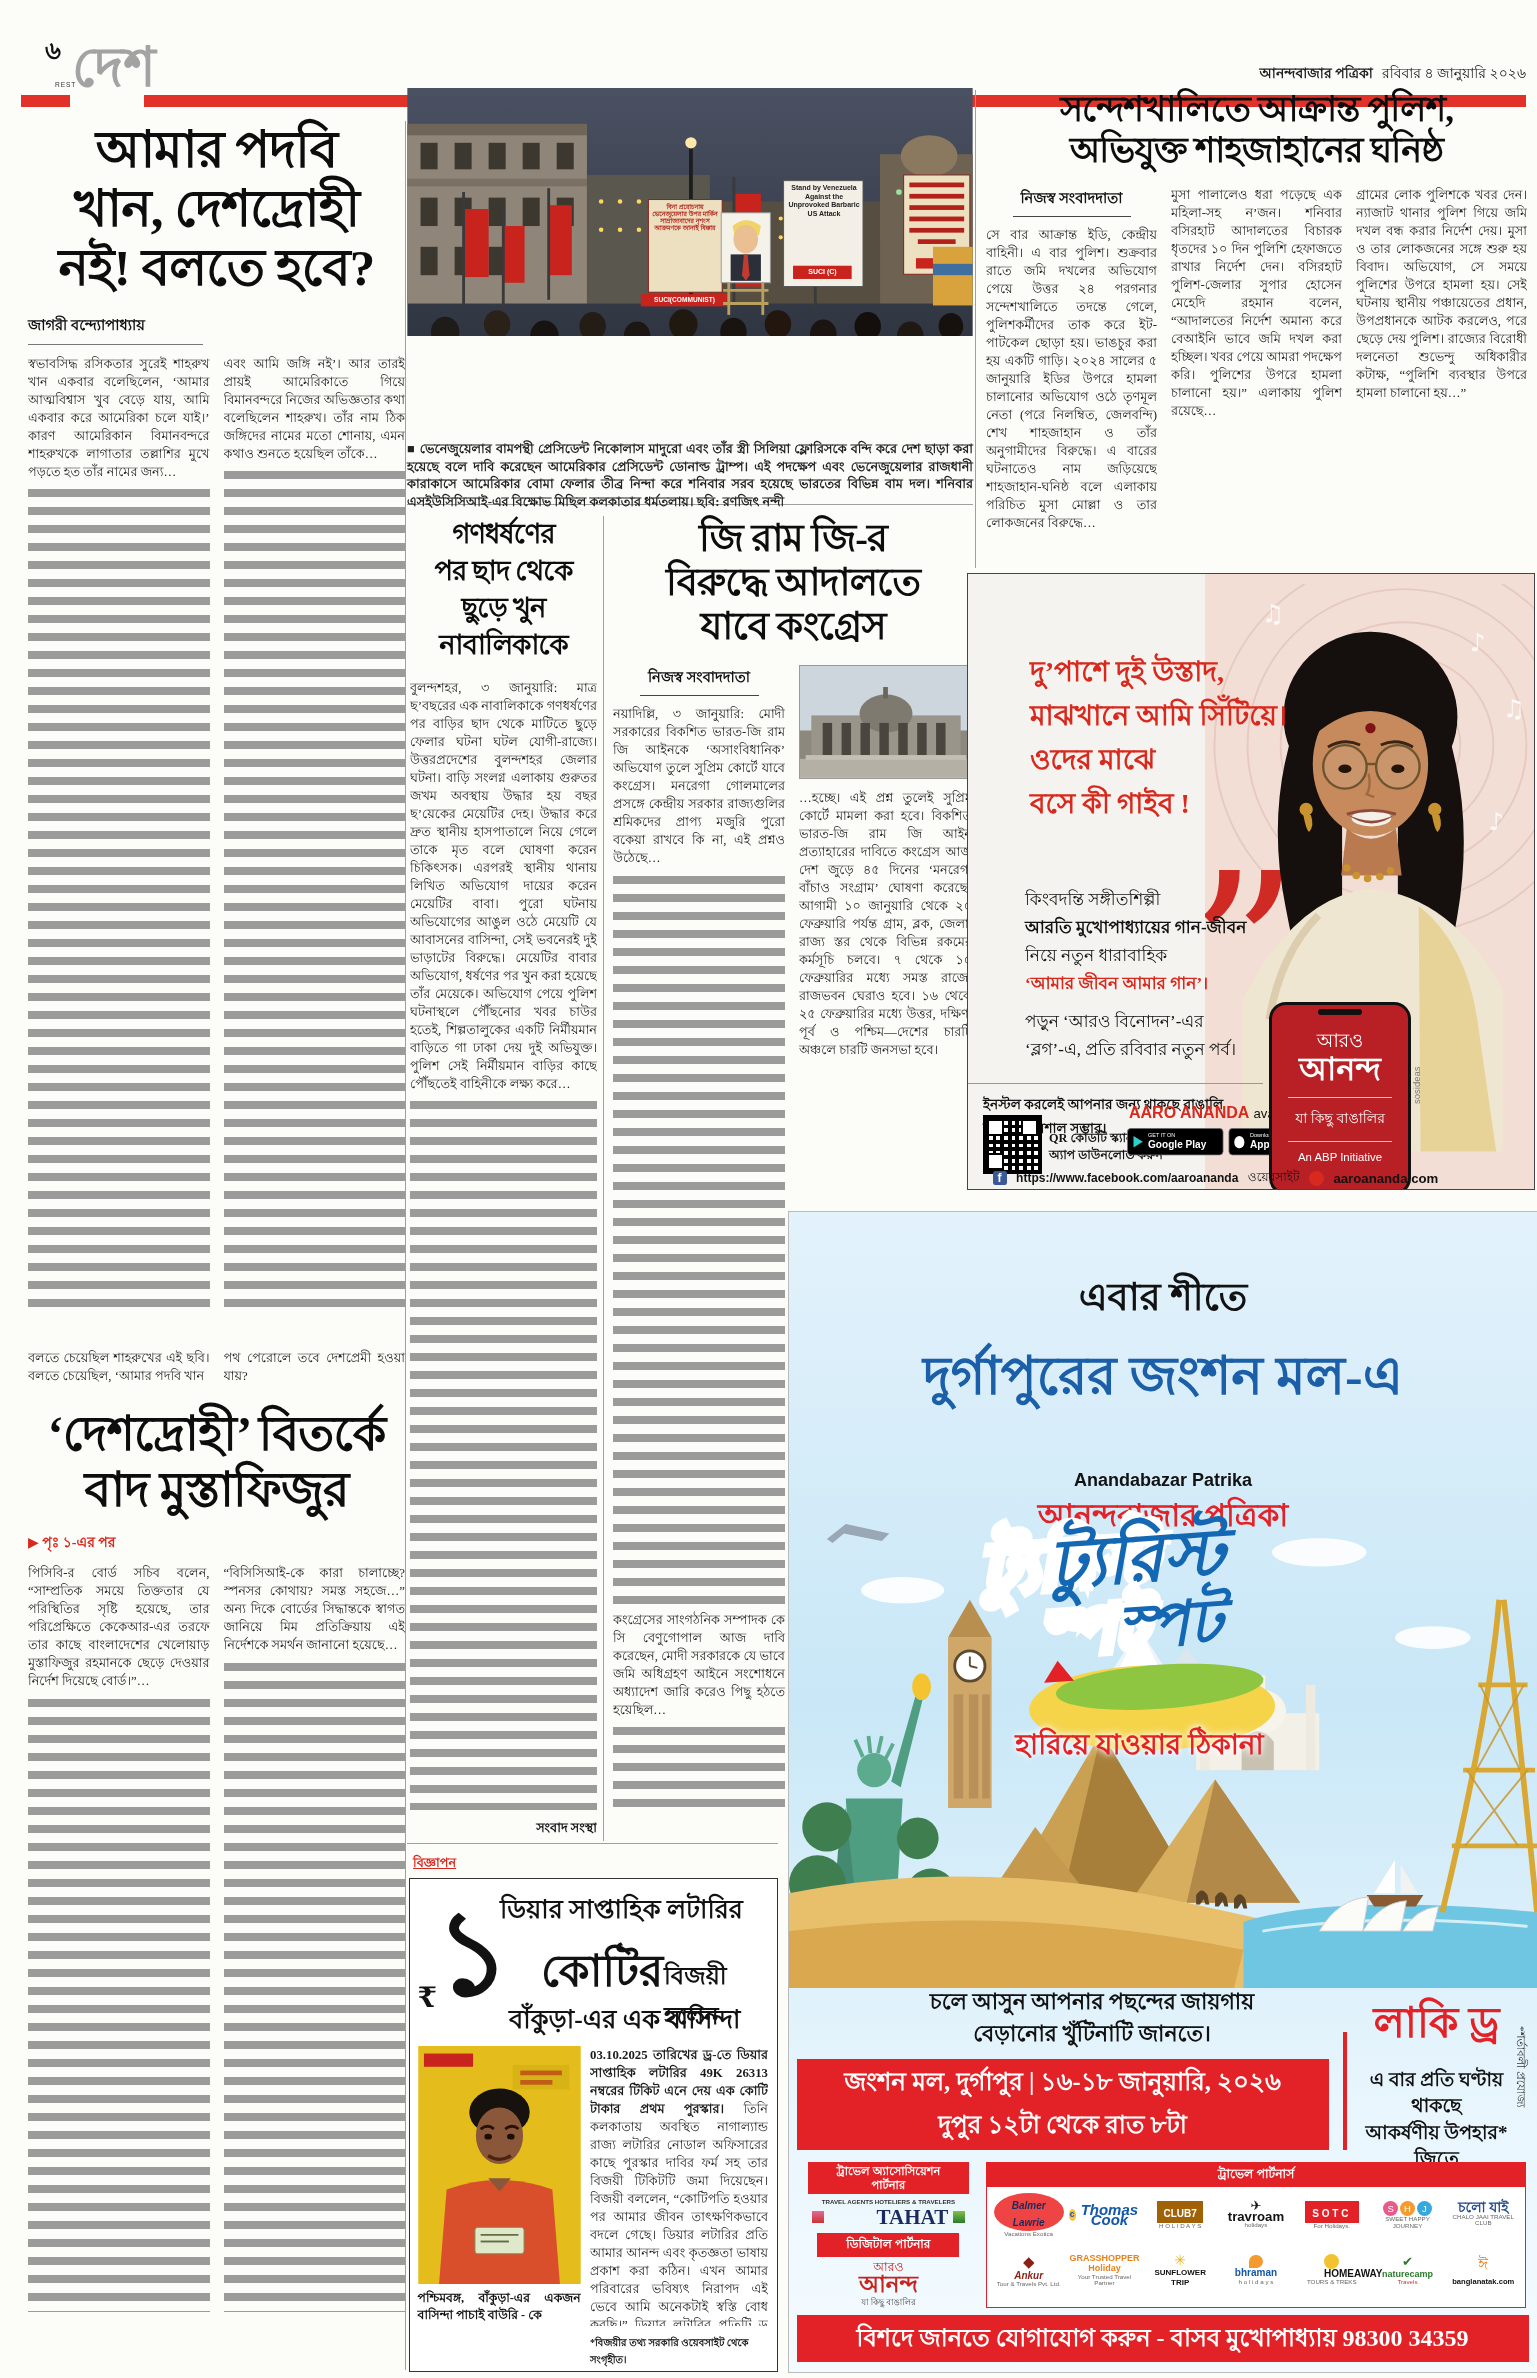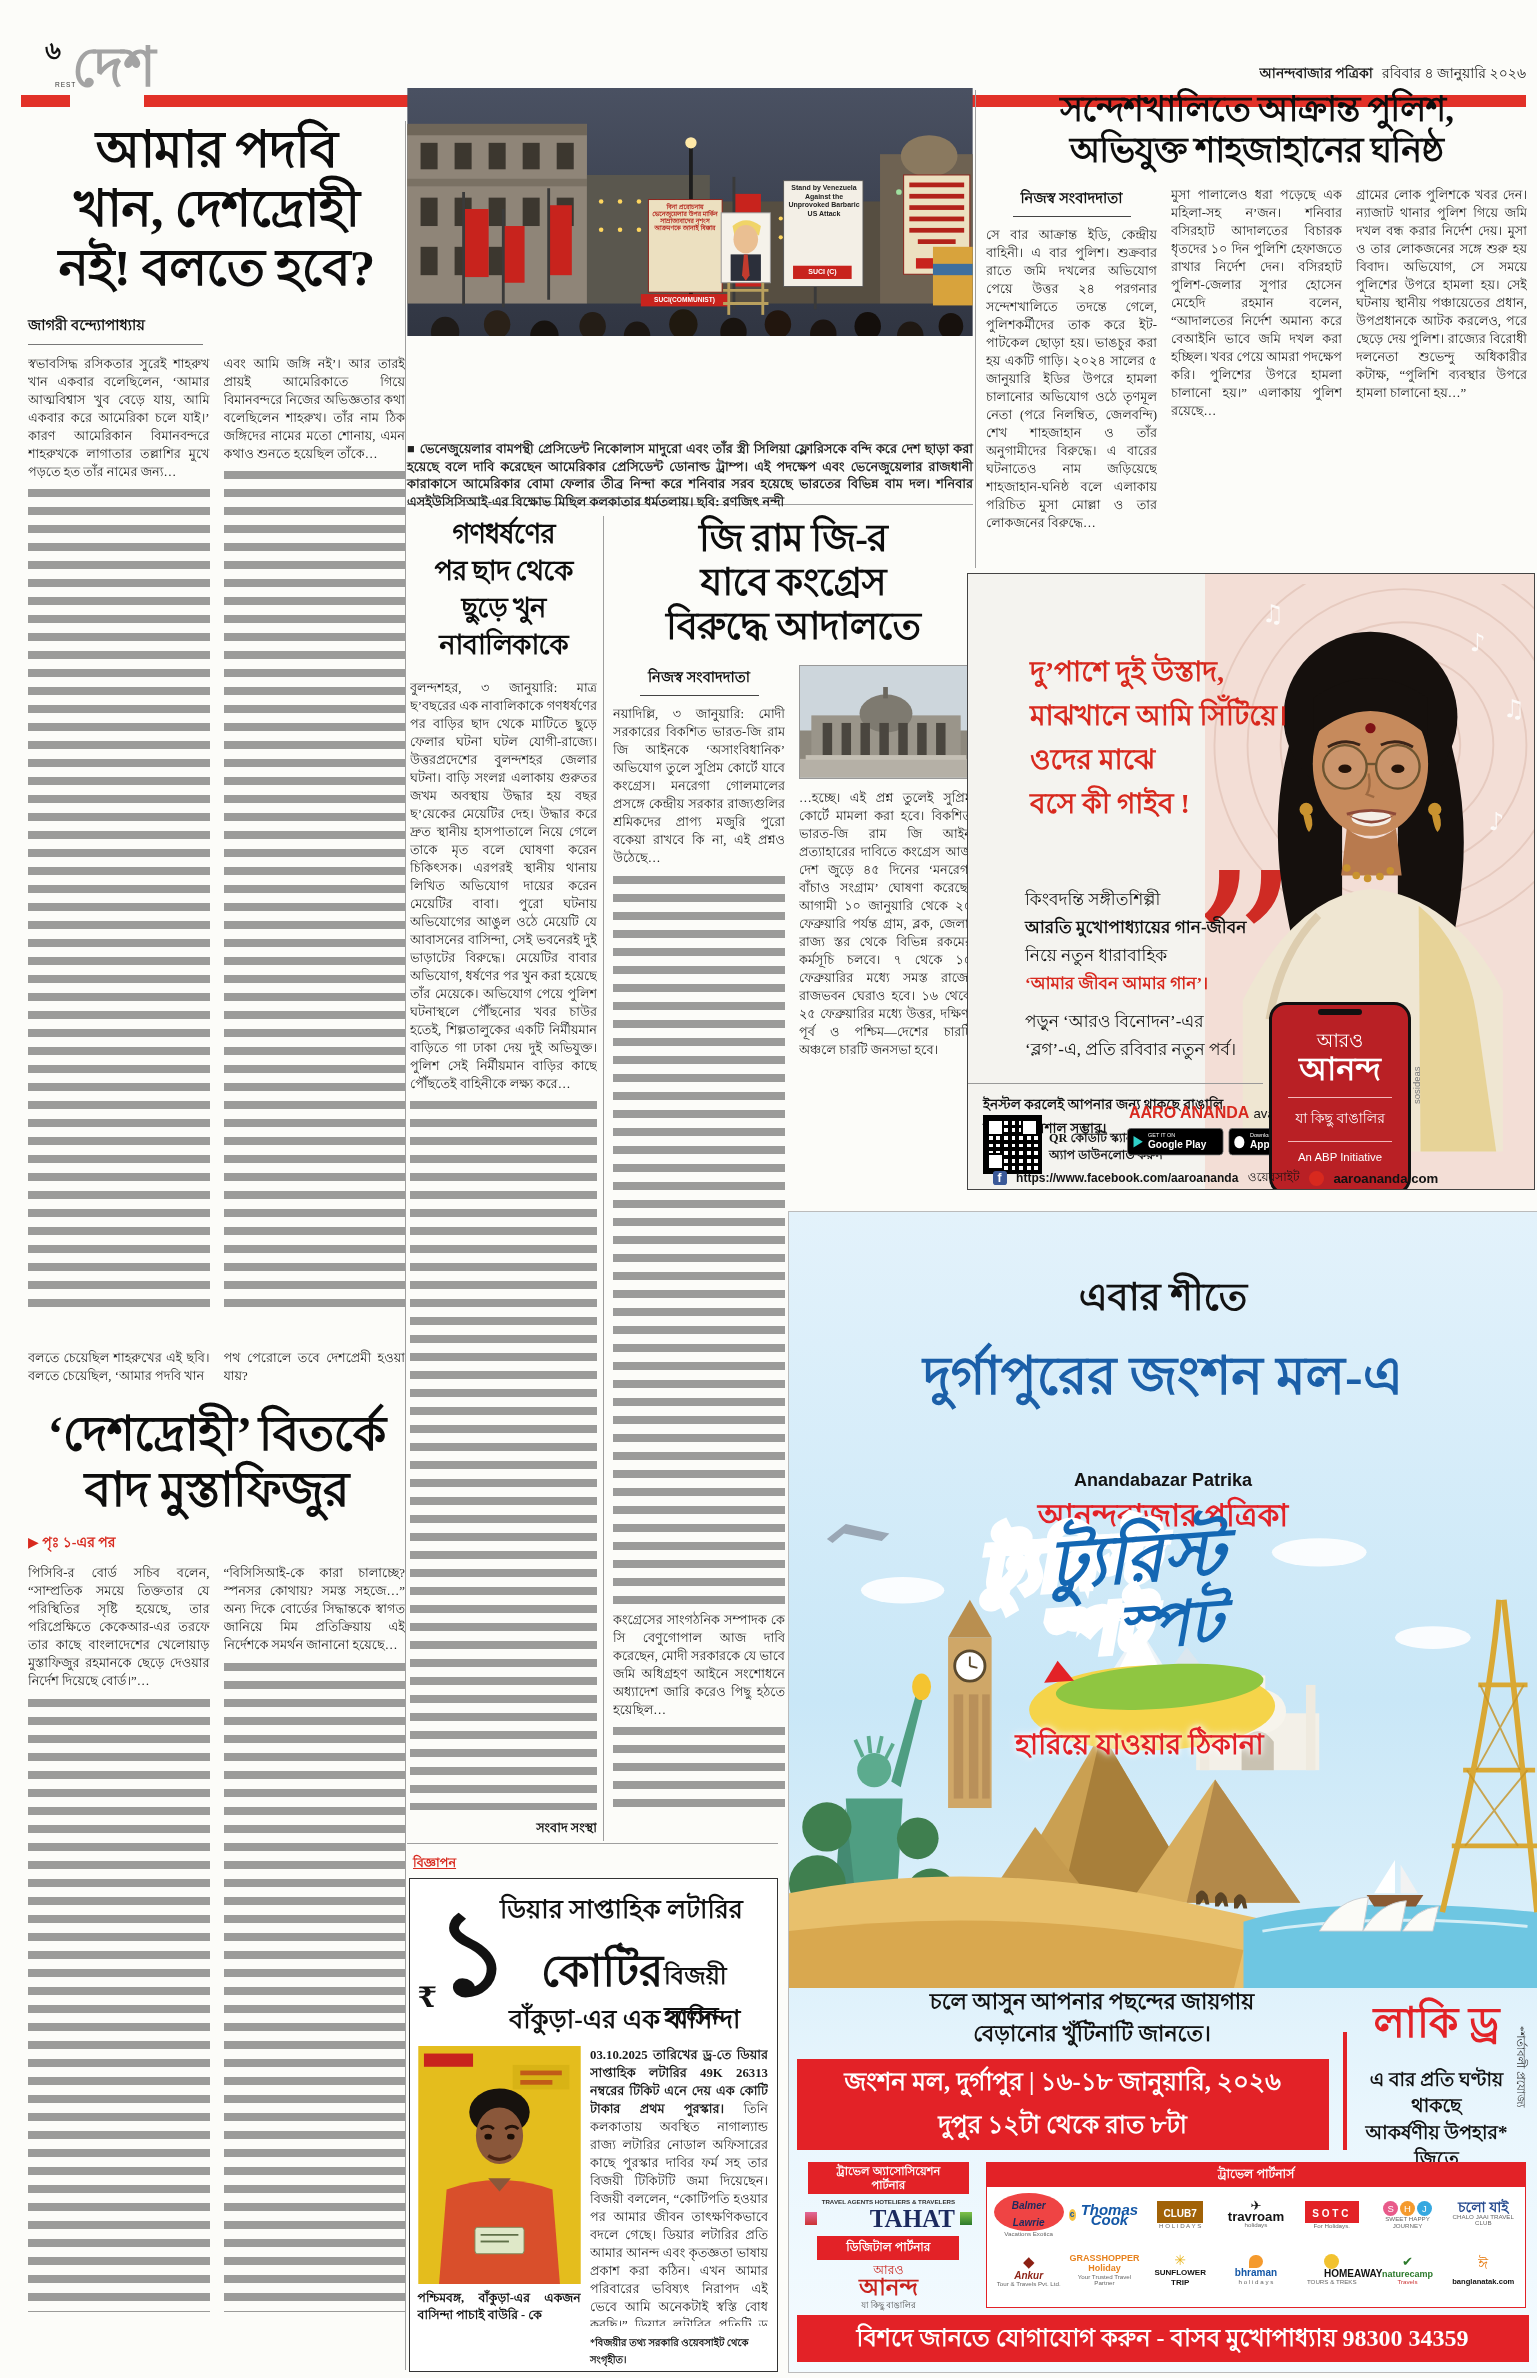--- a/index.html
+++ b/index.html
@@ -280,22 +280,22 @@
       <div>নাবালিকাকে</div>
     </div>
     <div class="bodytxt" style="margin-top:15px;">বুলন্দশহর, ৩ জানুয়ারি: মাত্র ছ’বছরের এক নাবালিকাকে গণধর্ষণের পর বাড়ির ছাদ থেকে মাটিতে ছুড়ে ফেলার ঘটনা ঘটল যোগী-রাজ্যে। উত্তরপ্রদেশের বুলন্দশহর জেলার ঘটনা। বাড়ি সংলগ্ন এলাকায় গুরুতর জখম অবস্থায় উদ্ধার হয় বছর ছ’য়েকের মেয়েটির দেহ। উদ্ধার করে দ্রুত স্থানীয় হাসপাতালে নিয়ে গেলে তাকে মৃত বলে ঘোষণা করেন চিকিৎসক। এরপরই স্থানীয় থানায় লিখিত অভিযোগ দায়ের করেন মেয়েটির বাবা। পুরো ঘটনায় অভিযোগের আঙুল ওঠে মেয়েটি যে আবাসনের বাসিন্দা, সেই ভবনেরই দুই ভাড়াটের বিরুদ্ধে। মেয়েটির বাবার অভিযোগ, ধর্ষণের পর খুন করা হয়েছে তাঁর মেয়েকে। অভিযোগ পেয়ে পুলিশ ঘটনাস্থলে পৌঁছনোর খবর চাউর হতেই, শিল্পতালুকের একটি নির্মীয়মান বাড়িতে গা ঢাকা দেয় দুই অভিযুক্ত। পুলিশ সেই নির্মীয়মান বাড়ির কাছে পৌঁছতেই বাহিনীকে লক্ষ্য করে…</div>
     <div class="faux"></div>
     <div style="text-align:right;font-weight:bold;font-size:12.8px;margin-top:7.6px;">সংবাদ সংস্থা</div>
   </div>
 
   <div class="abs" style="left:613px;top:516px;width:360px;">
     <div class="hl" style="font-size:38px;">
       <div>জি রাম জি-র</div>
+      <div>বিরুদ্ধে আদালতে</div>
       <div>যাবে কংগ্রেস</div>
-      <div>বিরুদ্ধে আদালতে</div>
     </div>
     <div style="display:flex;gap:14px;margin-top:17px;">
       <div style="width:172px;height:1147px;display:flex;flex-direction:column;overflow:hidden;">
         <div class="byline-c">নিজস্ব সংবাদদাতা</div>
         <div class="bodytxt">নয়াদিল্লি, ৩ জানুয়ারি: মোদী সরকারের বিকশিত ভারত-জি রাম জি আইনকে ‘অসাংবিধানিক’ অভিযোগ তুলে সুপ্রিম কোর্টে যাবে কংগ্রেস। মনরেগা গোলমালের প্রসঙ্গে কেন্দ্রীয় সরকার রাজ্যগুলির শ্রমিকদের প্রাপ্য মজুরি পুরো বকেয়া রাখবে কি না, এই প্রশ্নও উঠেছে…</div>
         <div class="faux"></div>
         <div class="bodytxt">কংগ্রেসের সাংগঠনিক সম্পাদক কে সি বেণুগোপাল আজ দাবি করেছেন, মোদী সরকারকে যে ভাবে জমি অধিগ্রহণ আইনে সংশোধনে অধ্যাদেশ জারি করেও পিছু হঠতে হয়েছিল…</div>
         <div class="faux" style="flex:0 0 85px;"></div>
       </div>
       <div style="width:173px;">
@@ -646,21 +646,21 @@
 
     <div class="abs" style="left:11.4px;top:950px;width:176px;height:144px;display:flex;flex-direction:column;align-items:center;gap:3.8px;">
       <div class="redtab" style="width:161px;font-size:11.4px;line-height:14px;padding:1.9px 0;">
         <div>ট্রাভেল অ্যাসোসিয়েশন</div>
         <div>পার্টনার</div>
       </div>
       <div class="sans" style="text-align:center;">
         <div style="font-size:6.2px;font-weight:bold;color:#333;">TRAVEL AGENTS HOTELIERS &amp; TRAVELERS</div>
         <div style="display:flex;align-items:center;justify-content:center;gap:4.7px;">
           <span style="width:12.3px;height:12.3px;background:linear-gradient(#e26a9a,#c33);display:inline-block;"></span>
-          <span style="font-size:25px;font-weight:bold;color:#1c2a5e;font-family:'Liberation Serif',serif;margin-left:48px;">TAHAT</span>
+          <span style="font-size:21px;font-weight:bold;color:#1c2a5e;font-family:'Liberation Serif',serif;margin-left:48px;">TAHAT</span>
           <span style="width:12.3px;height:12.3px;background:linear-gradient(#7fc24a,#2c7a2c);display:inline-block;"></span>
         </div>
       </div>
       <div class="redtab" style="width:142px;font-size:12px;padding:1.9px 0;">ডিজিটাল পার্টনার</div>
       <div style="text-align:center;color:#c8231d;line-height:1;">
         <div style="font-size:12.3px;">আরও</div>
         <div style="font-size:23px;font-weight:bold;">আনন্দ</div>
         <div style="font-size:8.5px;color:#444;margin-top:1.9px;">যা কিছু বাঙালির</div>
       </div>
     </div>

